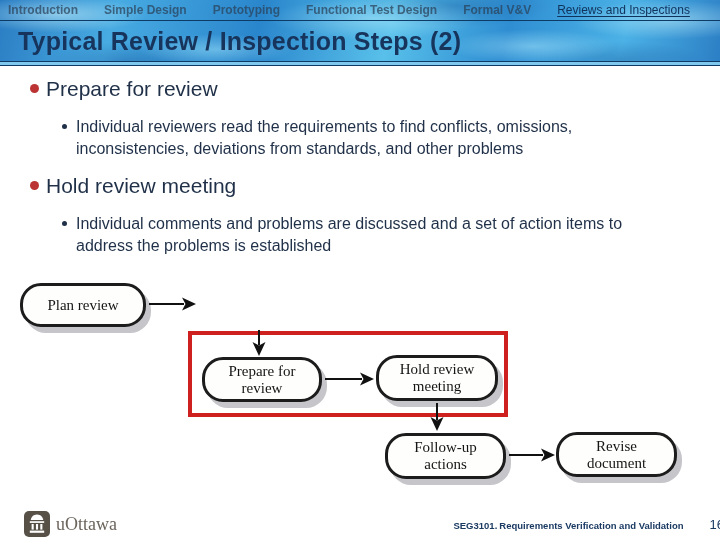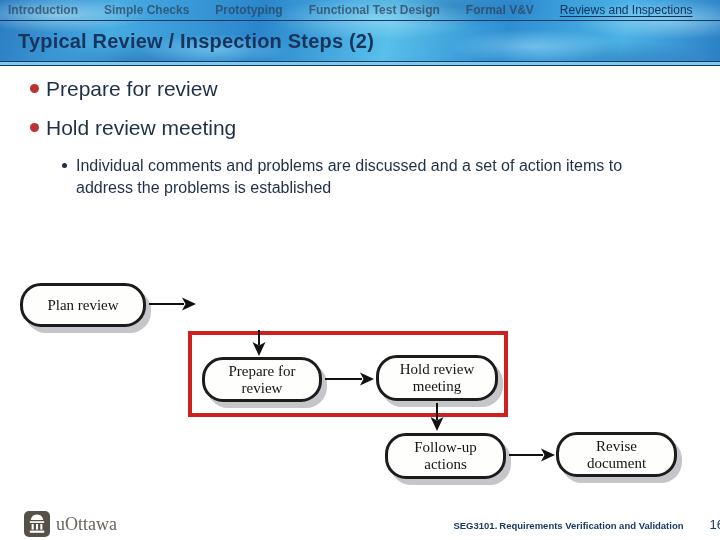--- a/index.html
+++ b/index.html
@@ -37,21 +37,21 @@
   }
   .nav-item { color: rgba(42,64,88,.72); white-space: nowrap; cursor: default; }
   .nav-item.active {
     color: #10335c; font-weight: 400;
     text-decoration: underline; text-underline-offset: 2px;
   }
 
   .title-row { position: absolute; top: 22px; left: 0; width: 720px; height: 39px; display: flex; align-items: center; }
   .page-title {
     padding-left: 18px;
-    font-size: 20px; font-weight: 700; color: #17345c;
+    font-size: 25px; font-weight: 700; color: #17345c;
     letter-spacing: .2px; white-space: nowrap;
   }
   .header-rule {
     position: absolute; top: 61px; left: 0; width: 720px; height: 5px;
     background: linear-gradient(#0e3a66 0 1px, #7ec8ee 1px 4px, #0e3a66 4px 5px);
   }
 
   
   .content { position: absolute; top: 66px; left: 0; width: 720px; padding: 10px 20px 0 30px; }
   .b1 { display: flex; align-items: flex-start; margin-top: 0; }
@@ -104,36 +104,40 @@
   .page-number { font-size: 13px; color: #1a3a62; margin-left: 26px; }
 </style>
 </head>
 <body>
 
 <div class="slide">
 
   <div class="header">
     <div class="nav">
       <span class="nav-item">Introduction</span>
-      <span class="nav-item">Simple Checks</span>
+      <span class="nav-item">Simple Design</span>
       <span class="nav-item">Prototyping</span>
       <span class="nav-item">Functional Test Design</span>
       <span class="nav-item">Formal V&amp;V</span>
       <span class="nav-item active">Reviews and Inspections</span>
     </div>
     <div class="title-row">
       <span class="page-title">Typical Review / Inspection Steps (2)</span>
     </div>
     <div class="header-rule"></div>
   </div>
 
   <div class="content">
     <div class="b1">
       <span class="dot1"></span>
       <span class="b1-text">Prepare for review</span>
+    </div>
+    <div class="b2">
+      <span class="dot2"></span>
+      <span class="b2-text">Individual reviewers read the requirements to find conflicts, omissions, inconsistencies, deviations from standards, and other problems</span>
     </div>
     <div class="b1" style="margin-top:13px;">
       <span class="dot1"></span>
       <span class="b1-text">Hold review meeting</span>
     </div>
     <div class="b2">
       <span class="dot2"></span>
       <span class="b2-text">Individual comments and problems are discussed and a set of action items to address the problems is established</span>
     </div>
   </div>

